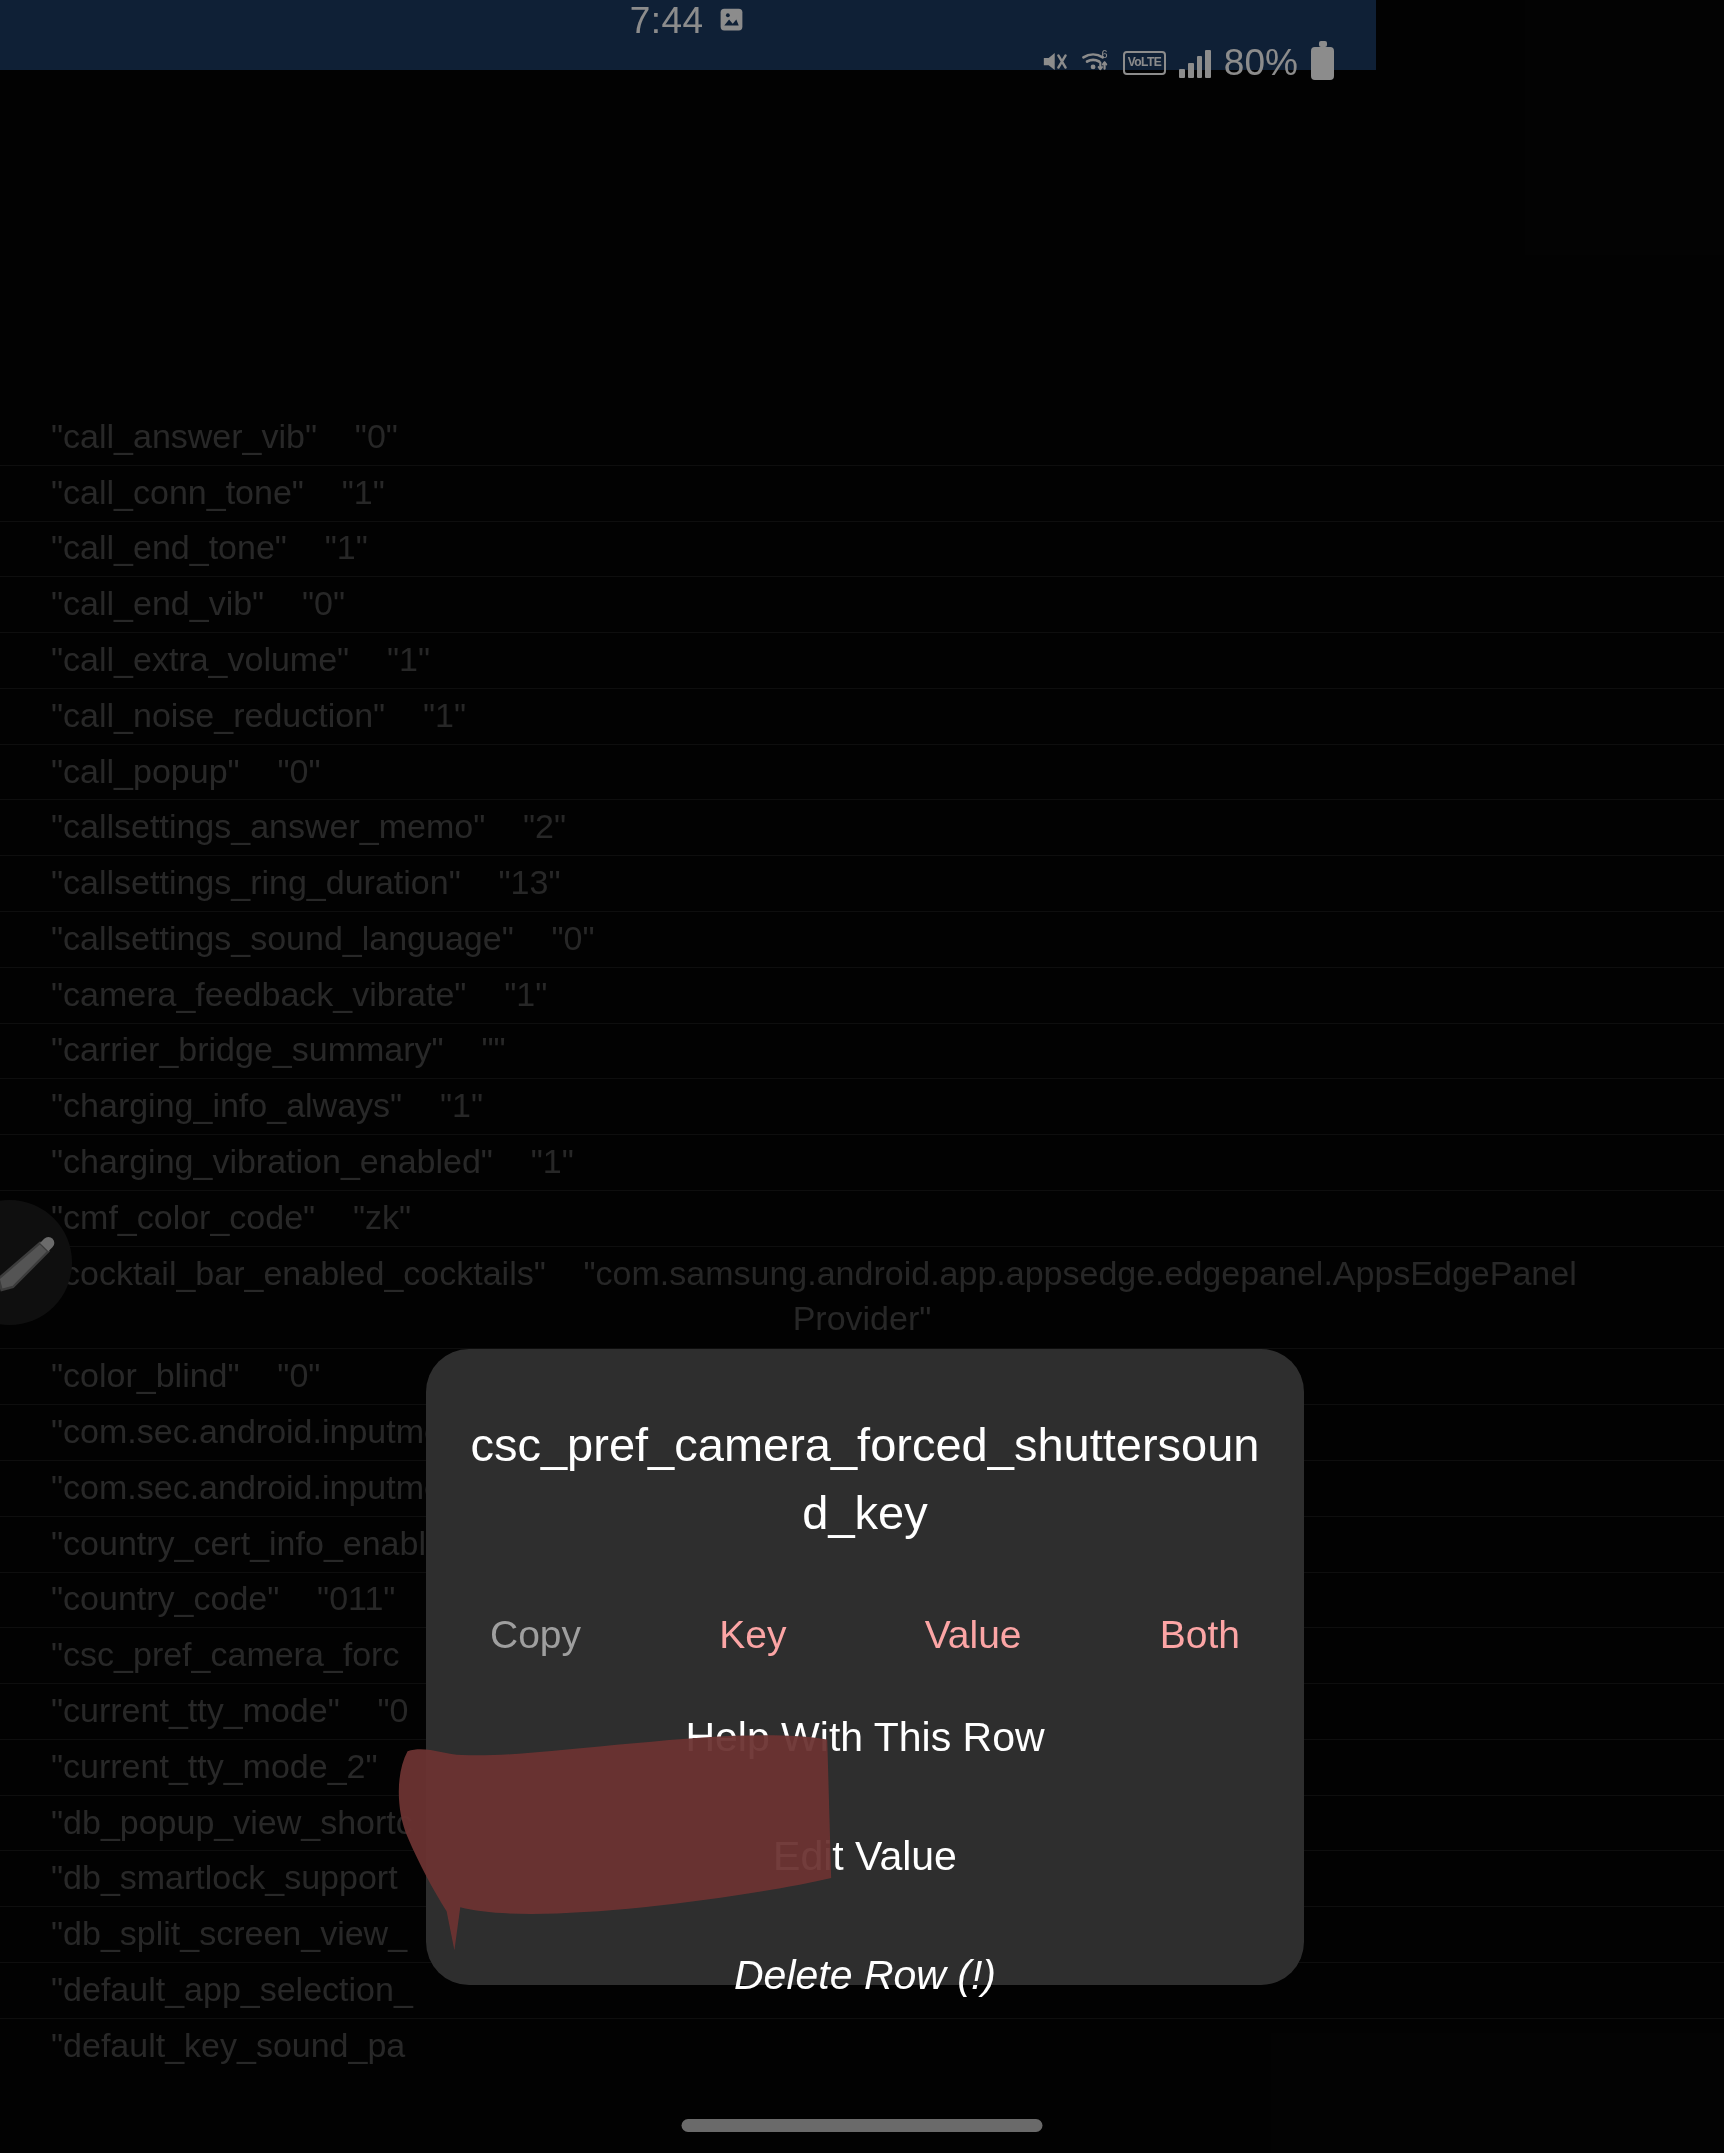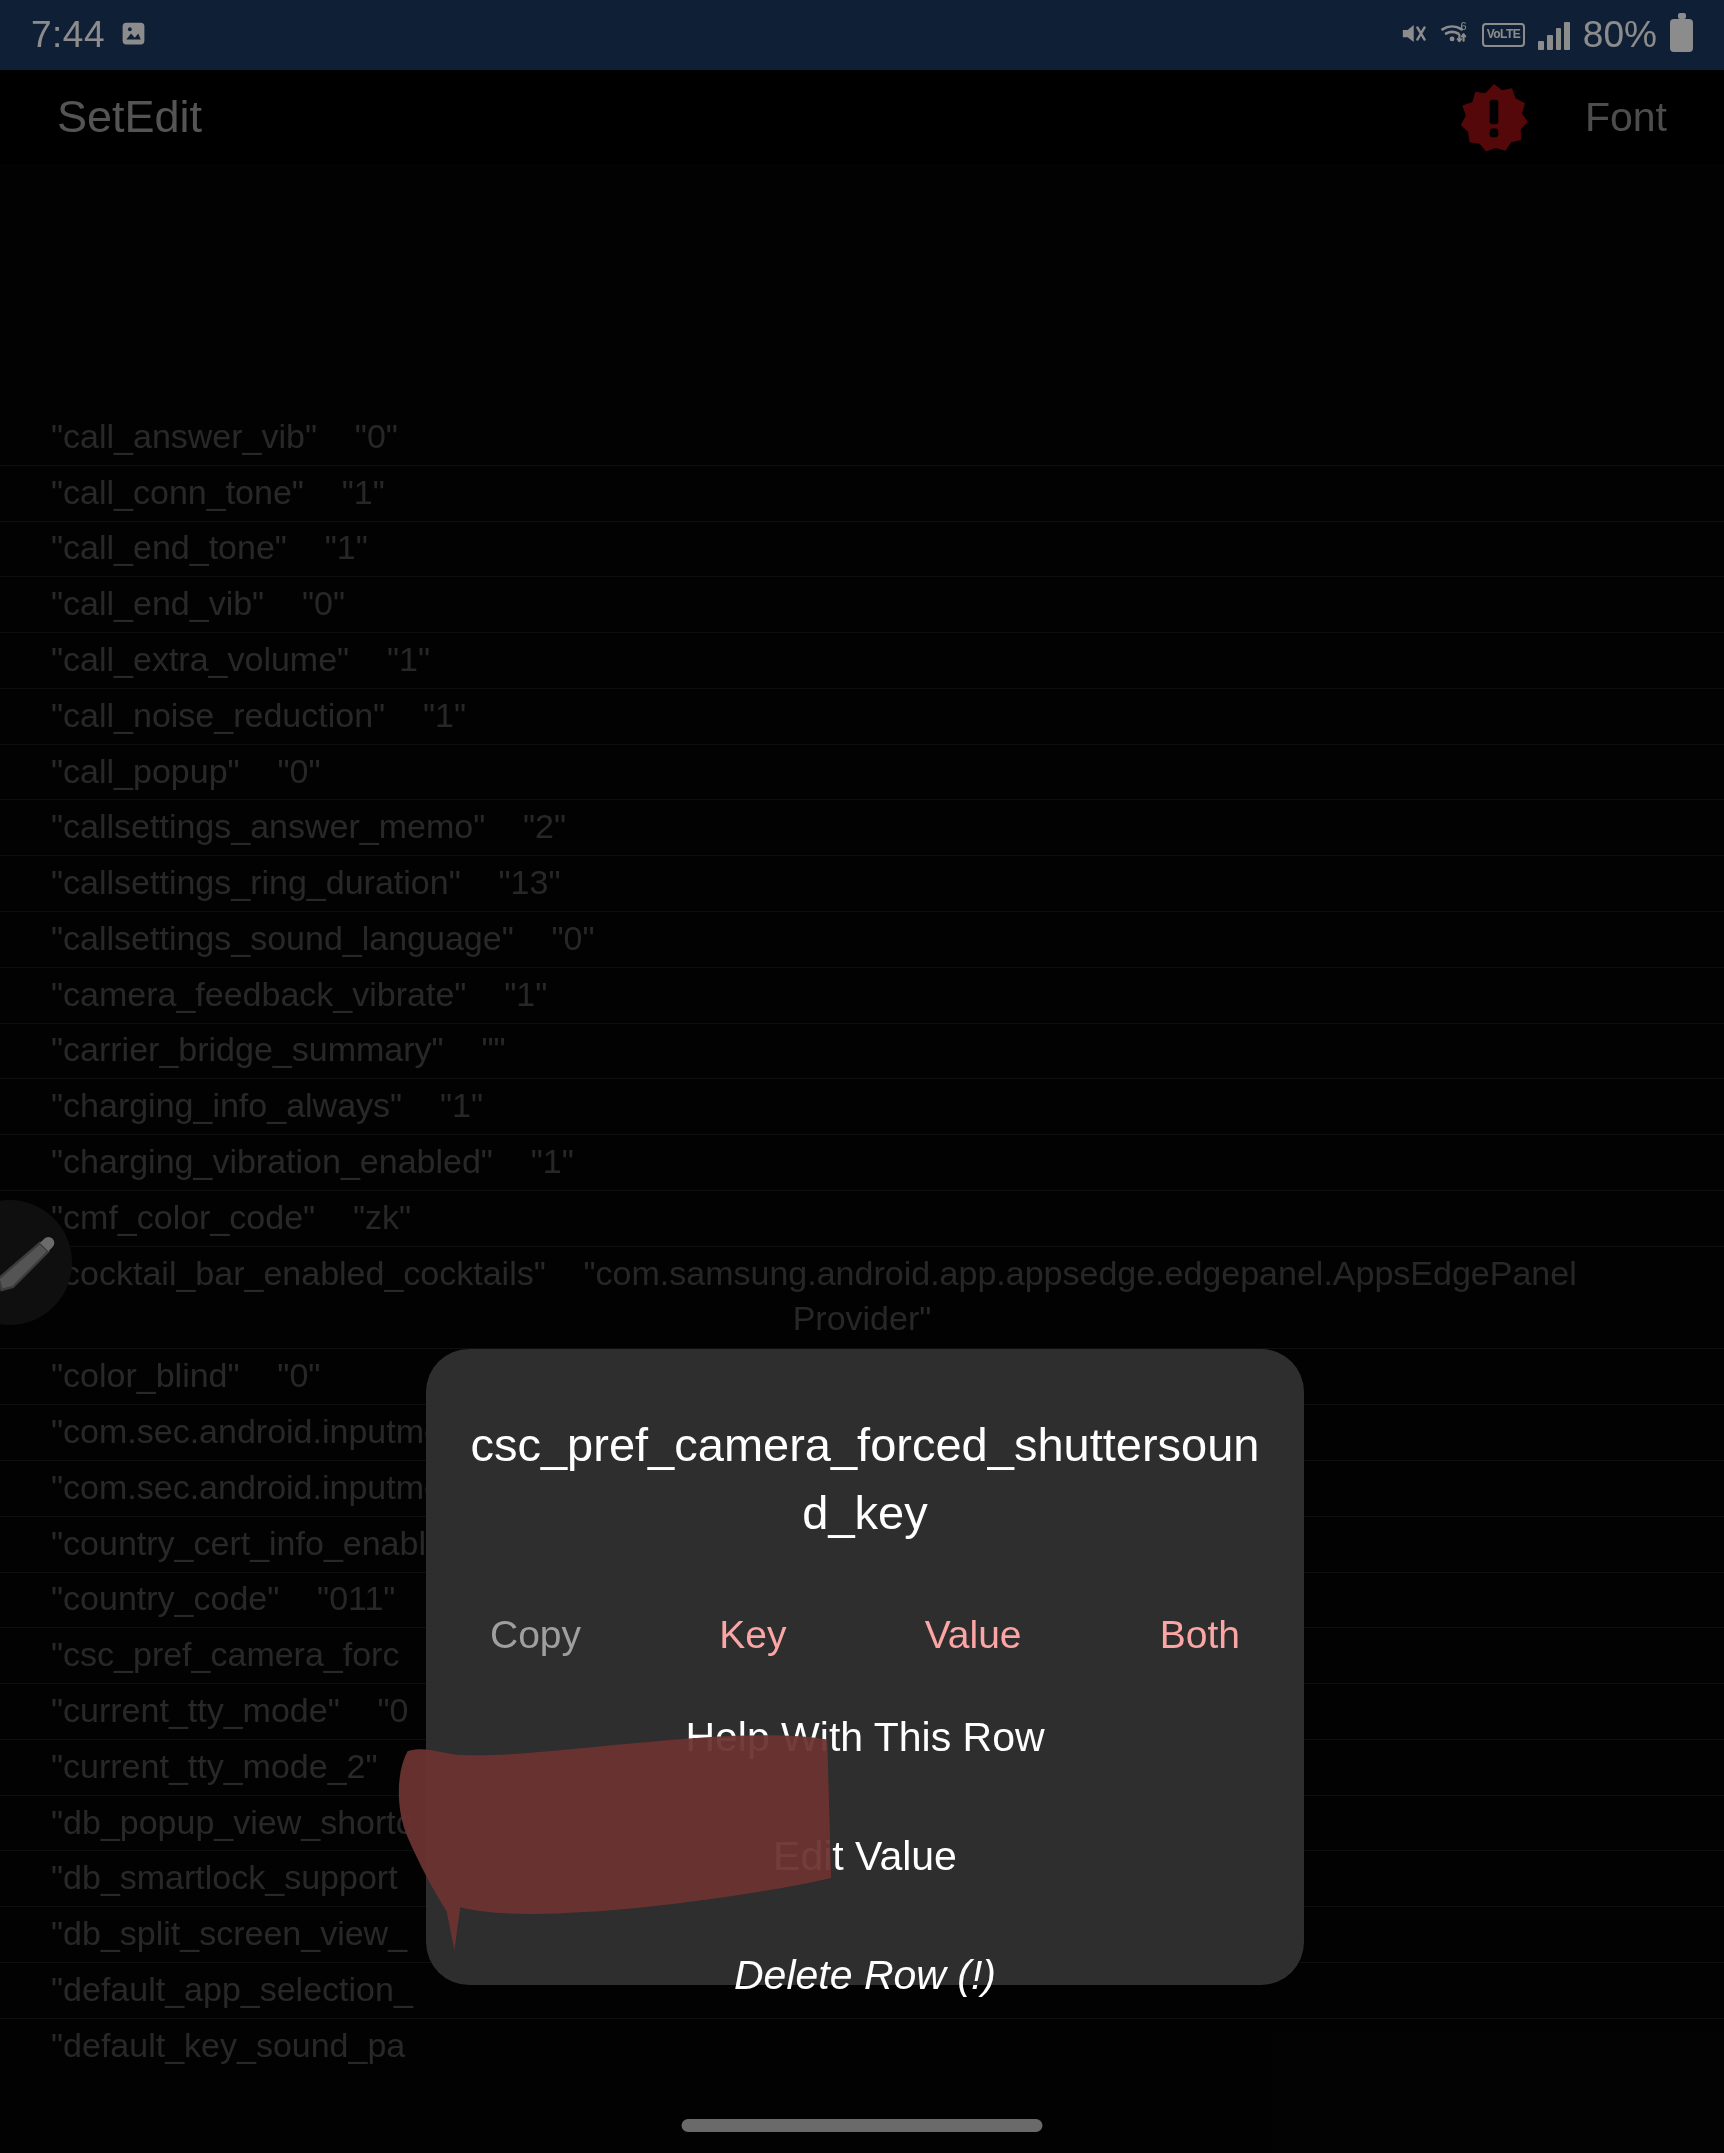--- a/index.html
+++ b/index.html
@@ -6,23 +6,23 @@
   html, body {
     width:1724px; height:2153px;
     background:#000;
     font-family:"Liberation Sans", sans-serif;
     overflow:hidden;
   }
   #root { position:relative; width:1724px; height:2153px; background:#050505; }
 
   
   .statusbar{
-    position:absolute; left:0; top:0; width:1724px; height:70px;
+    position:absolute; left:0; top:0; width:1376px; height:70px;
     background:#1d3b63; display:flex; align-items:center;
-    padding:0 31px; color:#fff;
+    padding:0 42px; color:#fff;flex-direction:column;
   }
   .sb-left{display:flex;align-items:center;gap:13.7px;}
   .sb-time{font-size:37px;font-weight:400;letter-spacing:0.5px;}
   .sb-right{margin-left:auto;display:flex;align-items:center;gap:12.7px;}
   .sb-pct{font-size:37px;font-weight:400;}
   .icon-img{width:29px;height:29px;}
   .volte-badge{
     border:2.9px solid #fff;border-radius:3.9px;padding:0 2.9px;
     font-size:12px;font-weight:700;line-height:19.5px;letter-spacing:-0.5px;
   }
@@ -179,33 +179,20 @@
           <i></i>
           <i></i>
           <i></i>
           <i></i>
         </span>
       <span class="sb-pct">80%</span>
       <span class="battery"></span>
     </div>
   </div>
 
-  <div class="appbar">
-    <span class="app-title">SetEdit</span>
-    <div class="appbar-right">
-      <span>
-        <svg class="warn-badge" viewBox="0 0 100 100">
-          <path d="M50 4 L61 13 L75 10 L80 24 L93 31 L89 45 L97 57 L87 67 L88 82 L74 85 L66 97 L52 93 L39 98 L30 87 L16 85 L14 71 L4 61 L11 48 L6 34 L20 29 L24 15 L38 17 Z" fill="#9c0f12"></path>
-          <rect x="44" y="26" width="12" height="34" rx="4" fill="#000"></rect>
-          <rect x="44" y="66" width="12" height="12" rx="4" fill="#000"></rect>
-        </svg>
-      </span>
-      <span class="font-btn">Font</span>
-    </div>
-  </div>
 
 
   <div class="list" id="list">
       <div class="row"><span class="k">"call_answer_vib"</span><span class="v">    "0"</span></div>
       <div class="row"><span class="k">"call_conn_tone"</span><span class="v">    "1"</span></div>
       <div class="row"><span class="k">"call_end_tone"</span><span class="v">    "1"</span></div>
       <div class="row"><span class="k">"call_end_vib"</span><span class="v">    "0"</span></div>
       <div class="row"><span class="k">"call_extra_volume"</span><span class="v">    "1"</span></div>
       <div class="row"><span class="k">"call_noise_reduction"</span><span class="v">    "1"</span></div>
       <div class="row"><span class="k">"call_popup"</span><span class="v">    "0"</span></div>

